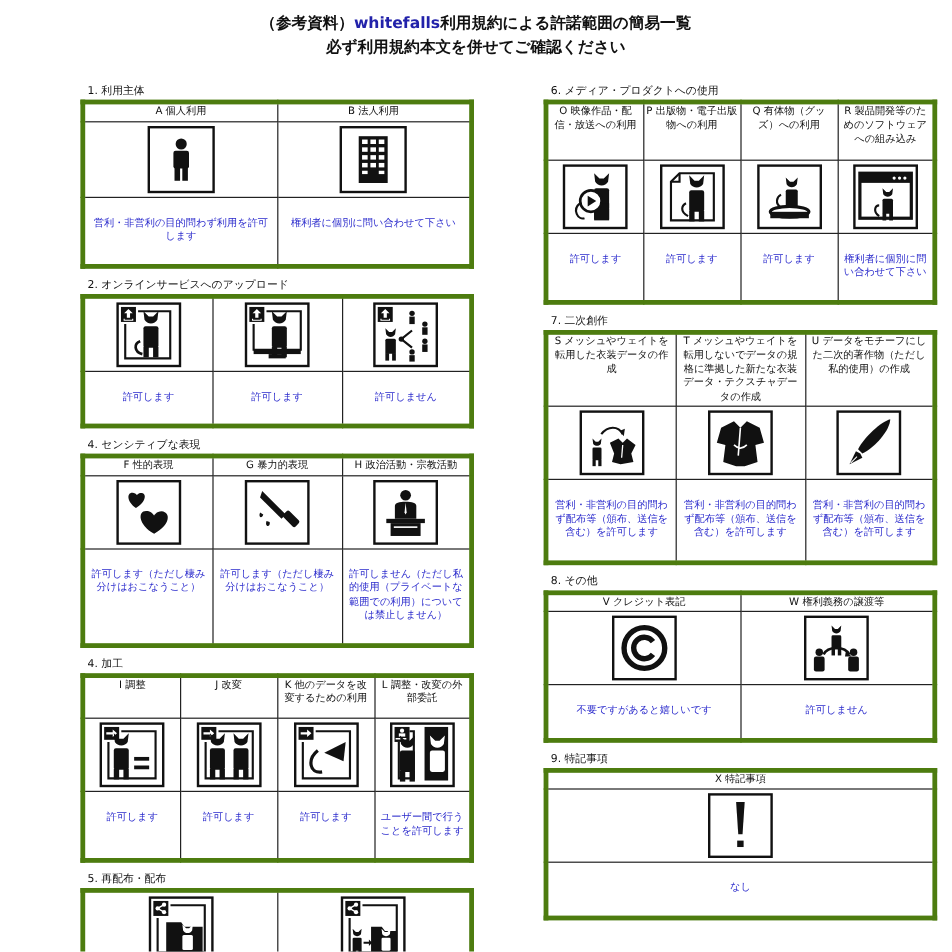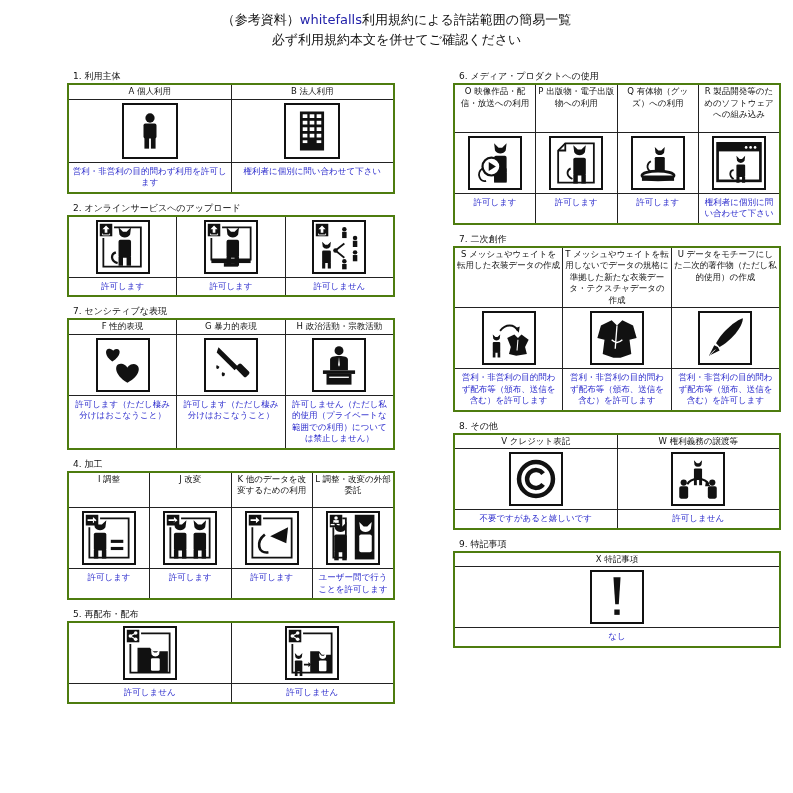--- a/index.html
+++ b/index.html
@@ -1,29 +1,29 @@
 <!DOCTYPE html>
 <html><head>
 <meta charset="utf-8">
 <style>
   * { box-sizing: border-box; margin: 0; padding: 0; }
   html, body { width: 793px; height: 793px; background: #ffffff; overflow: hidden; }
   body { font-family: "DejaVu Sans", "Liberation Sans", sans-serif; color: #111; position: relative; }
-  .title { position: absolute; top: 10px; left: 0; width: 793px; text-align: center; font-weight: normal; font-size: 13px; line-height: 20px; }
+  .title { position: absolute; top: 10px; left: 0; width: 793px; text-align: center; font-weight: bold; font-size: 13px; line-height: 20px; }
   .title .brand { color: #2222aa; }
   .col { position: absolute; top: 70px; }
   .col-left { left: 67px; width: 328px; }
   .col-right { left: 413px; width: 328px; margin-left: 40px; }
   .section { margin-bottom: 8px; }
   .sec-title { font-size: 9px; line-height: 13px; padding-left: 6px; height: 13px; }
-  table { width: 100%; border-collapse: collapse; table-layout: fixed; border: 2px solid #4d7c0f; }
+  table { width: 100%; border-collapse: collapse; table-layout: fixed; border: 4px solid #4d7c0f; }
   td { border: 1px solid #222; vertical-align: top; text-align: center; font-size: 8.5px; line-height: 11.5px; }
   tr.head td { padding: 1px 2px; height: 12px; }
   tr.icons td { padding: 3px 0; vertical-align: middle; }
-  tr.result td { color: #2a2acc; padding: 3px 3px; text-align: center; }
+  tr.result td { color: #2a2acc; padding: 16px 3px; text-align: center; }
   .iconbox { display: inline-block; border: 2px solid #111; width: 54px; height: 54px; position: relative; background: #fff; vertical-align: middle; }
   .iconbox svg { width: 100%; height: 100%; display: block; }
   .big { width: 56px; height: 56px; }
 </style>
 </head>
 <body>
 
 <div class="title">
   <div><span>（参考資料）</span><span class="brand">whitefalls</span><span>利用規約による許諾範囲の簡易一覧</span></div>
   <div>必ず利用規約本文を併せてご確認ください</div>
@@ -141,21 +141,21 @@
       <tr class="result">
         <td>許可します</td>
         <td>許可します</td>
         <td>許可しません</td>
       </tr>
     </tbody>
       </table>
   </div>
 
   <div class="section">
-    <div class="sec-title">7. センシティブな表現</div>
+    <div class="sec-title">4. センシティブな表現</div>
     <table>
       <tbody>
           <tr class="head">
         <td>F 性的表現</td>
         <td>G 暴力的表現</td>
         <td>H 政治活動・宗教活動</td>
       </tr>
       <tr class="icons">
         <td><span class="iconbox"><svg viewBox="0 0 56 56">
                   <path d="M16,24 C6,17 8,8 14,10 C16,10.5 17,12 17,12 C17,12 18,10 21,10 C26,10 26,18 16,24 Z" fill="#111"></path>

